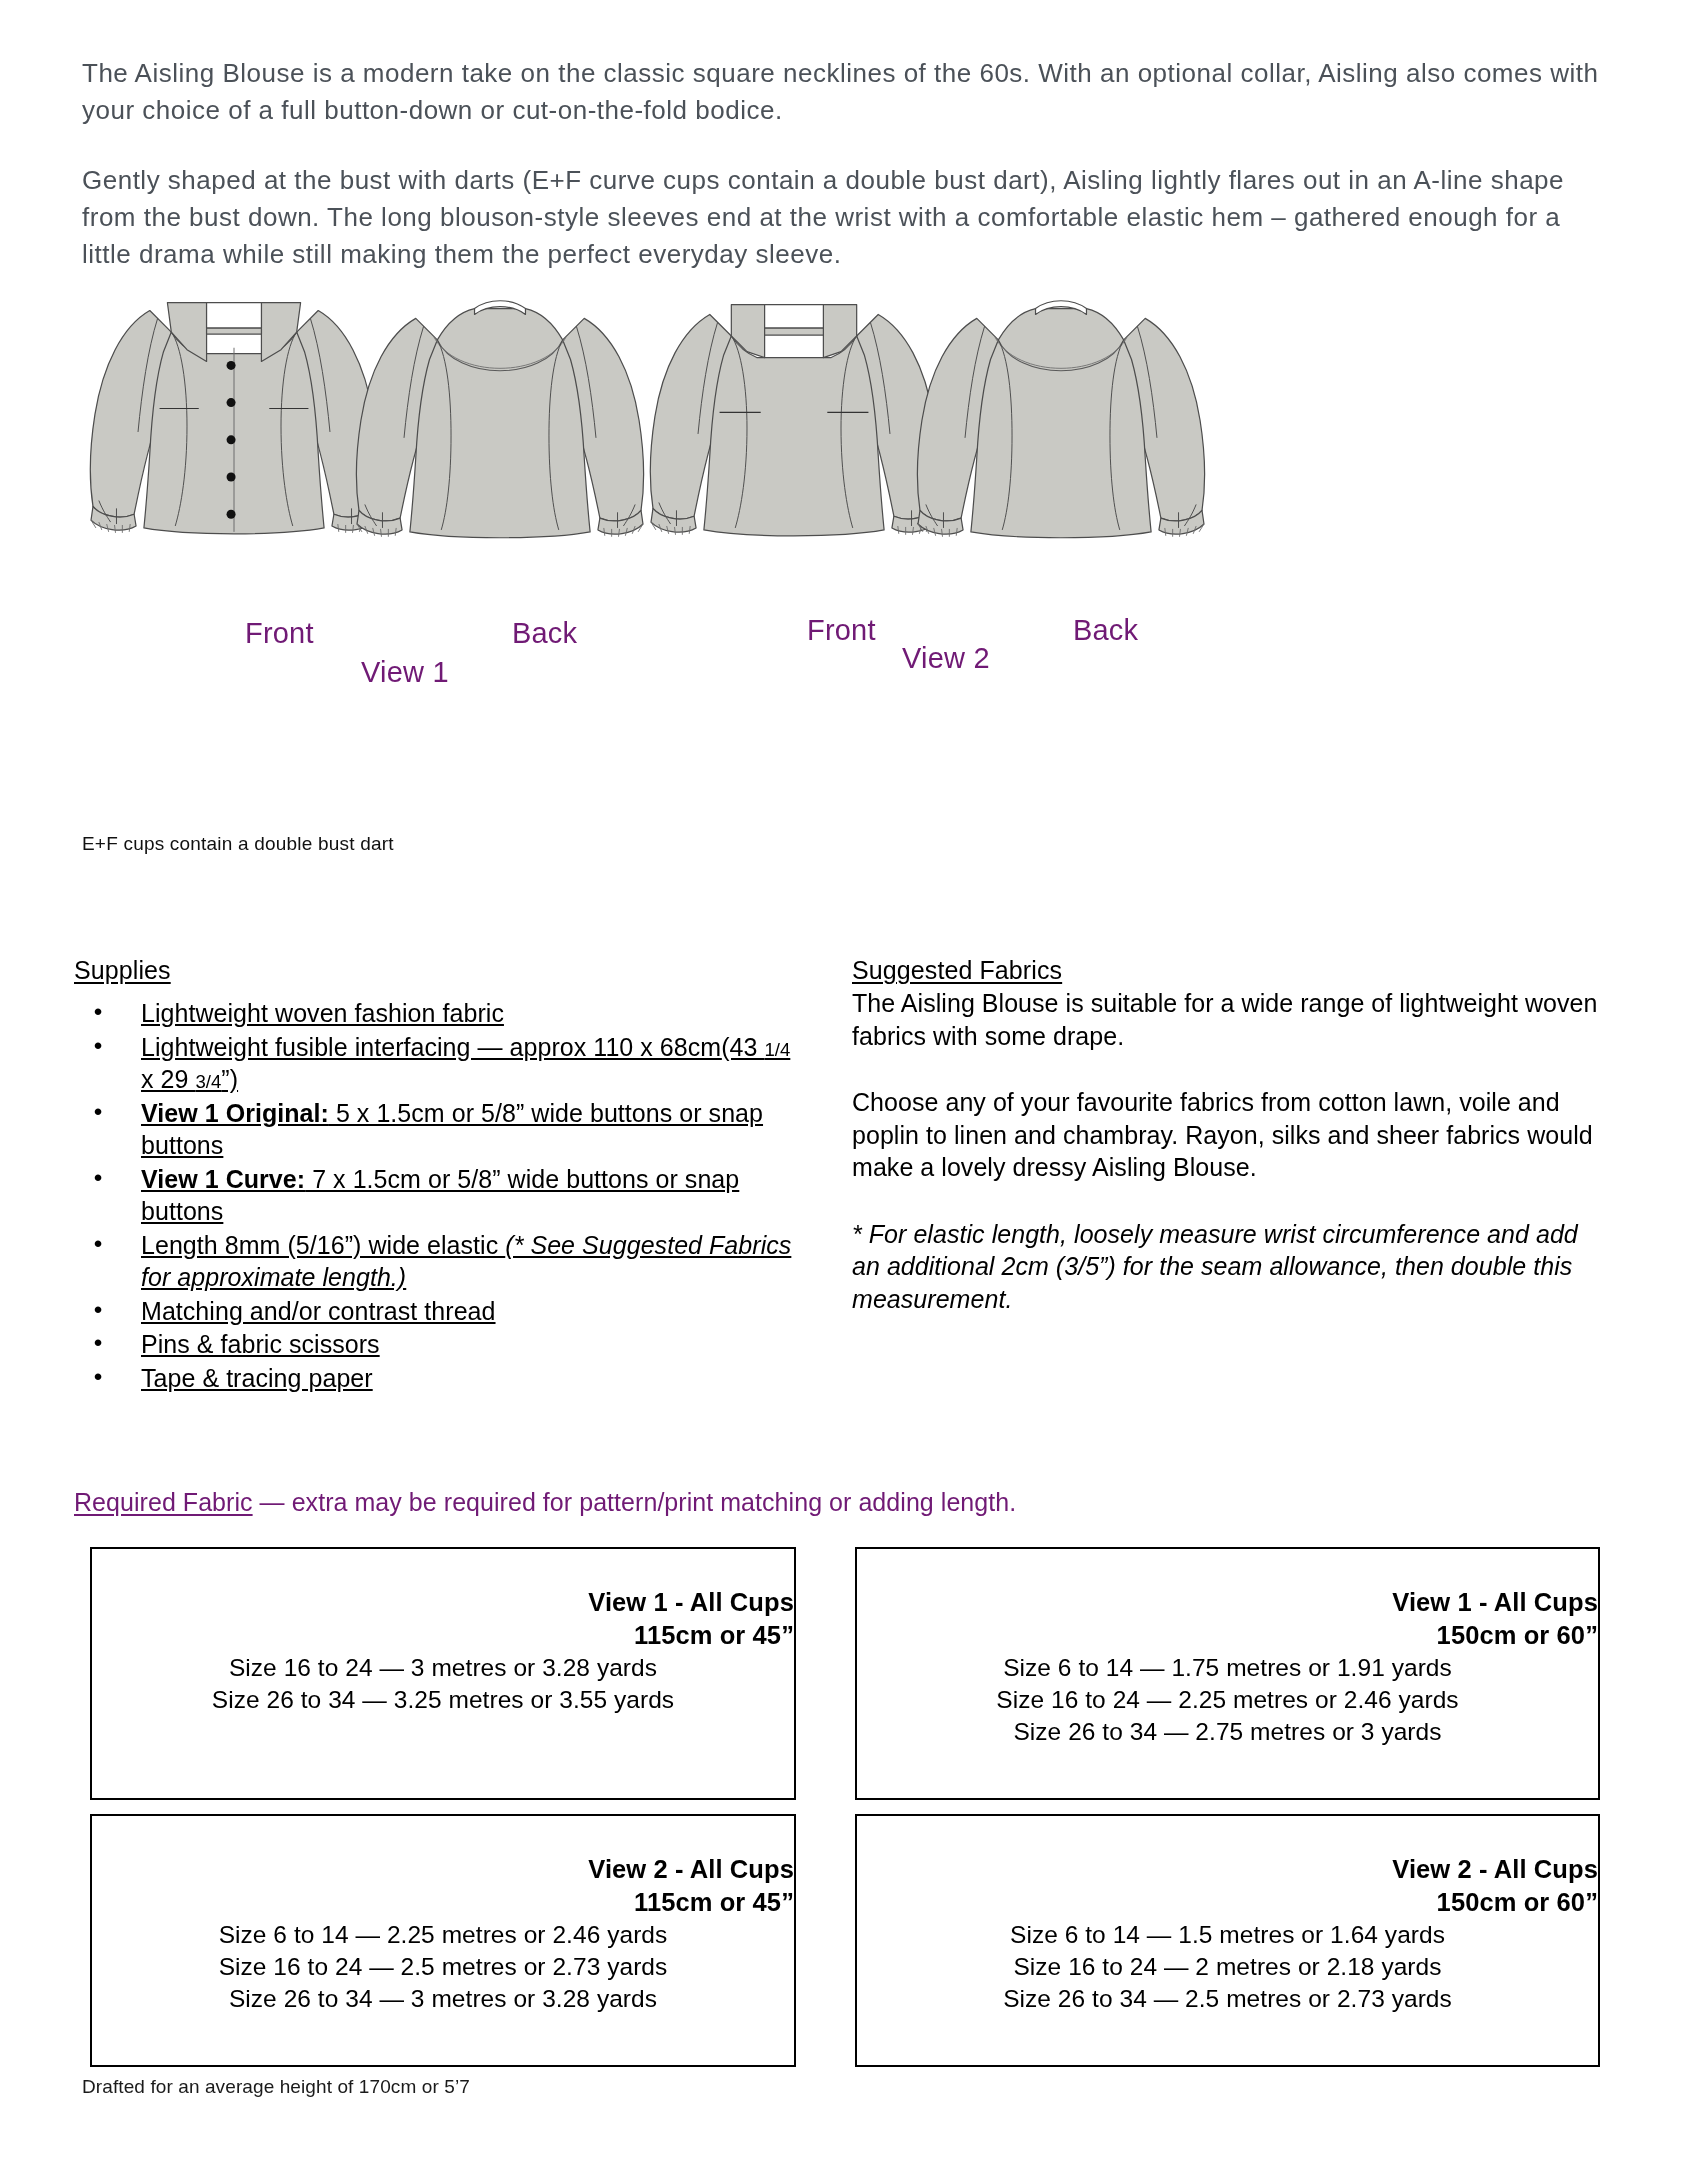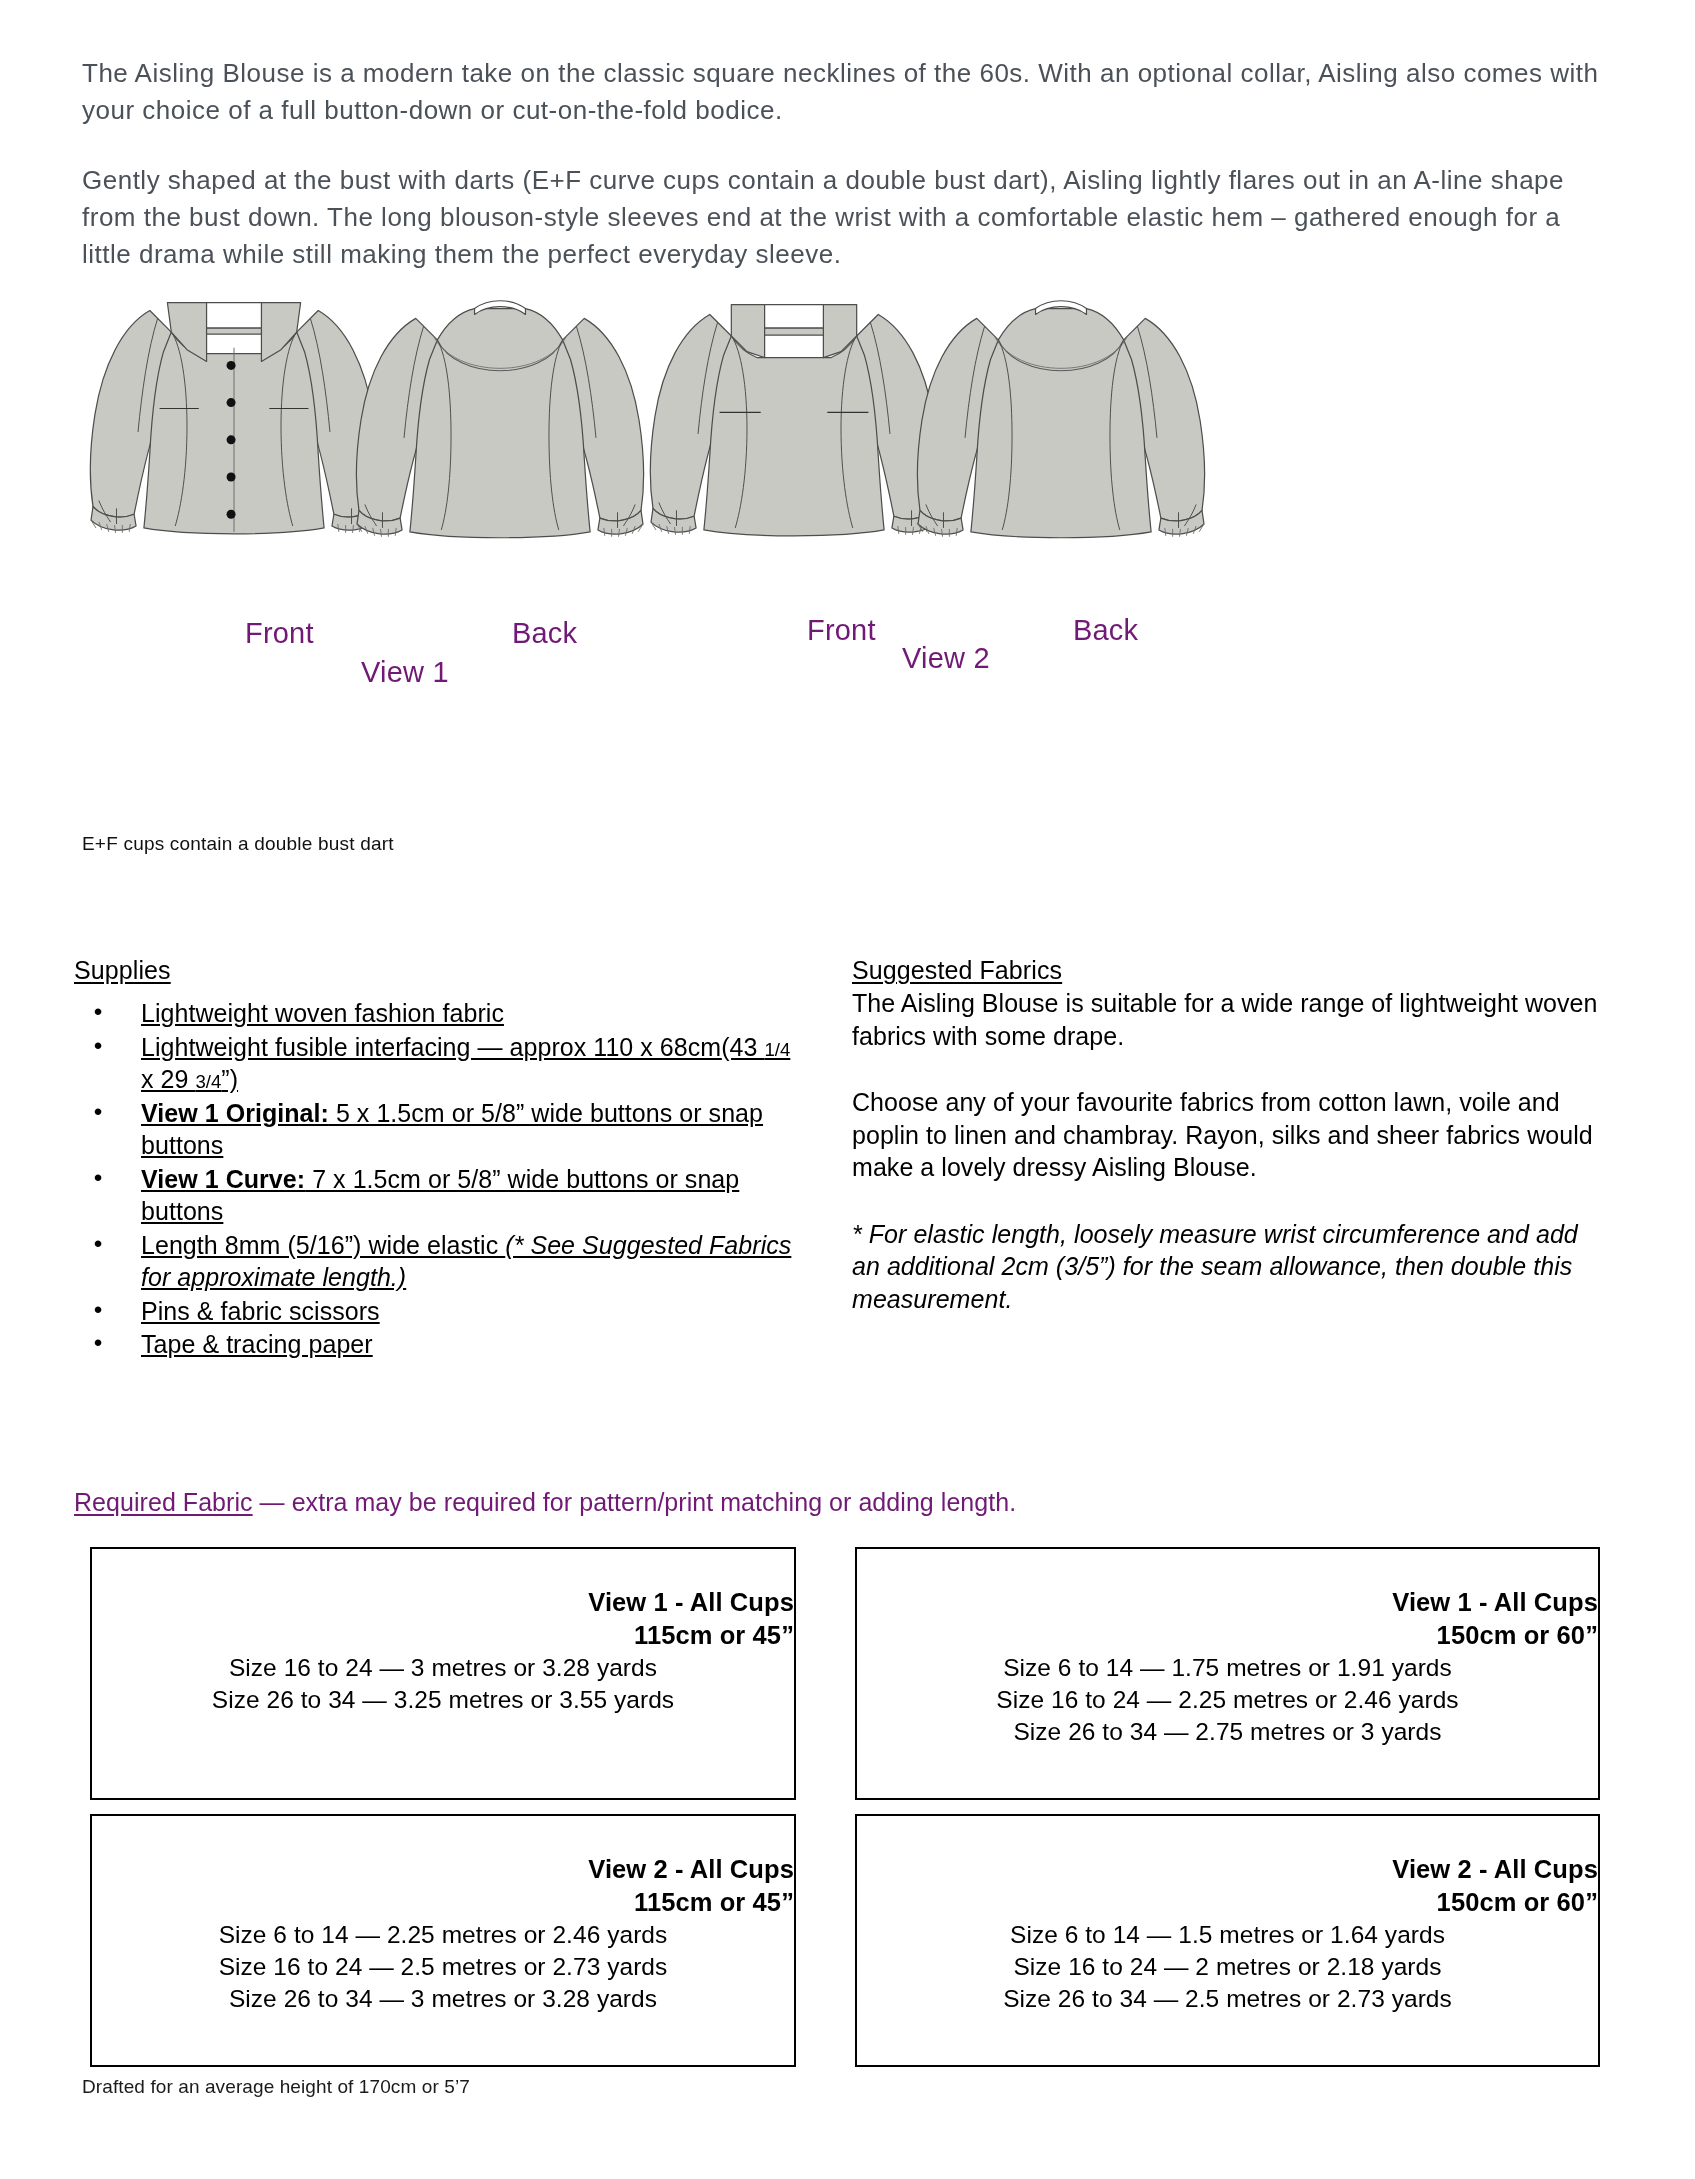--- a/index.html
+++ b/index.html
@@ -348,20 +348,21 @@
   <div class="cols">
 
     <div class="col-left">
       <h2 class="sec">Supplies</h2>
       <ul class="supplies">
         <li><span>Lightweight woven fashion fabric</span></li>
         <li><span>Lightweight fusible interfacing — approx 110 x 68cm</span><span>(43 </span><span class="frac">1/4</span><span> x 29 </span><span class="frac">3/4</span><span>”)</span></li>
         <li><span class="b">View 1 Original:</span><span> 5 x 1.5cm or 5/8” wide buttons or snap buttons</span></li>
         <li><span class="b">View 1 Curve:</span><span> 7 x 1.5cm or 5/8” wide buttons or snap buttons</span></li>
         <li><span>Length 8mm (5/16”) wide elastic </span><span class="i">(* See Suggested Fabrics for approximate length.)</span></li>
+        <li><span>Matching and/or contrast thread</span></li>
         <li><span>Pins &amp; fabric scissors</span></li>
         <li><span>Tape &amp; tracing paper</span></li>
       </ul>
     </div>
 
     <div class="col-right">
       <h2 class="sec">Suggested Fabrics</h2>
       <p>The Aisling Blouse is suitable for a wide range of lightweight woven fabrics with some drape.</p>
       <p class="spaced">Choose any of your favourite fabrics from cotton lawn, voile and poplin to linen and chambray. Rayon, silks and sheer fabrics would make a lovely dressy Aisling Blouse.</p>
       <p class="note">* For elastic length, loosely measure wrist circumference and add an additional 2cm (3/5”) for the seam allowance, then double this measurement.</p>

